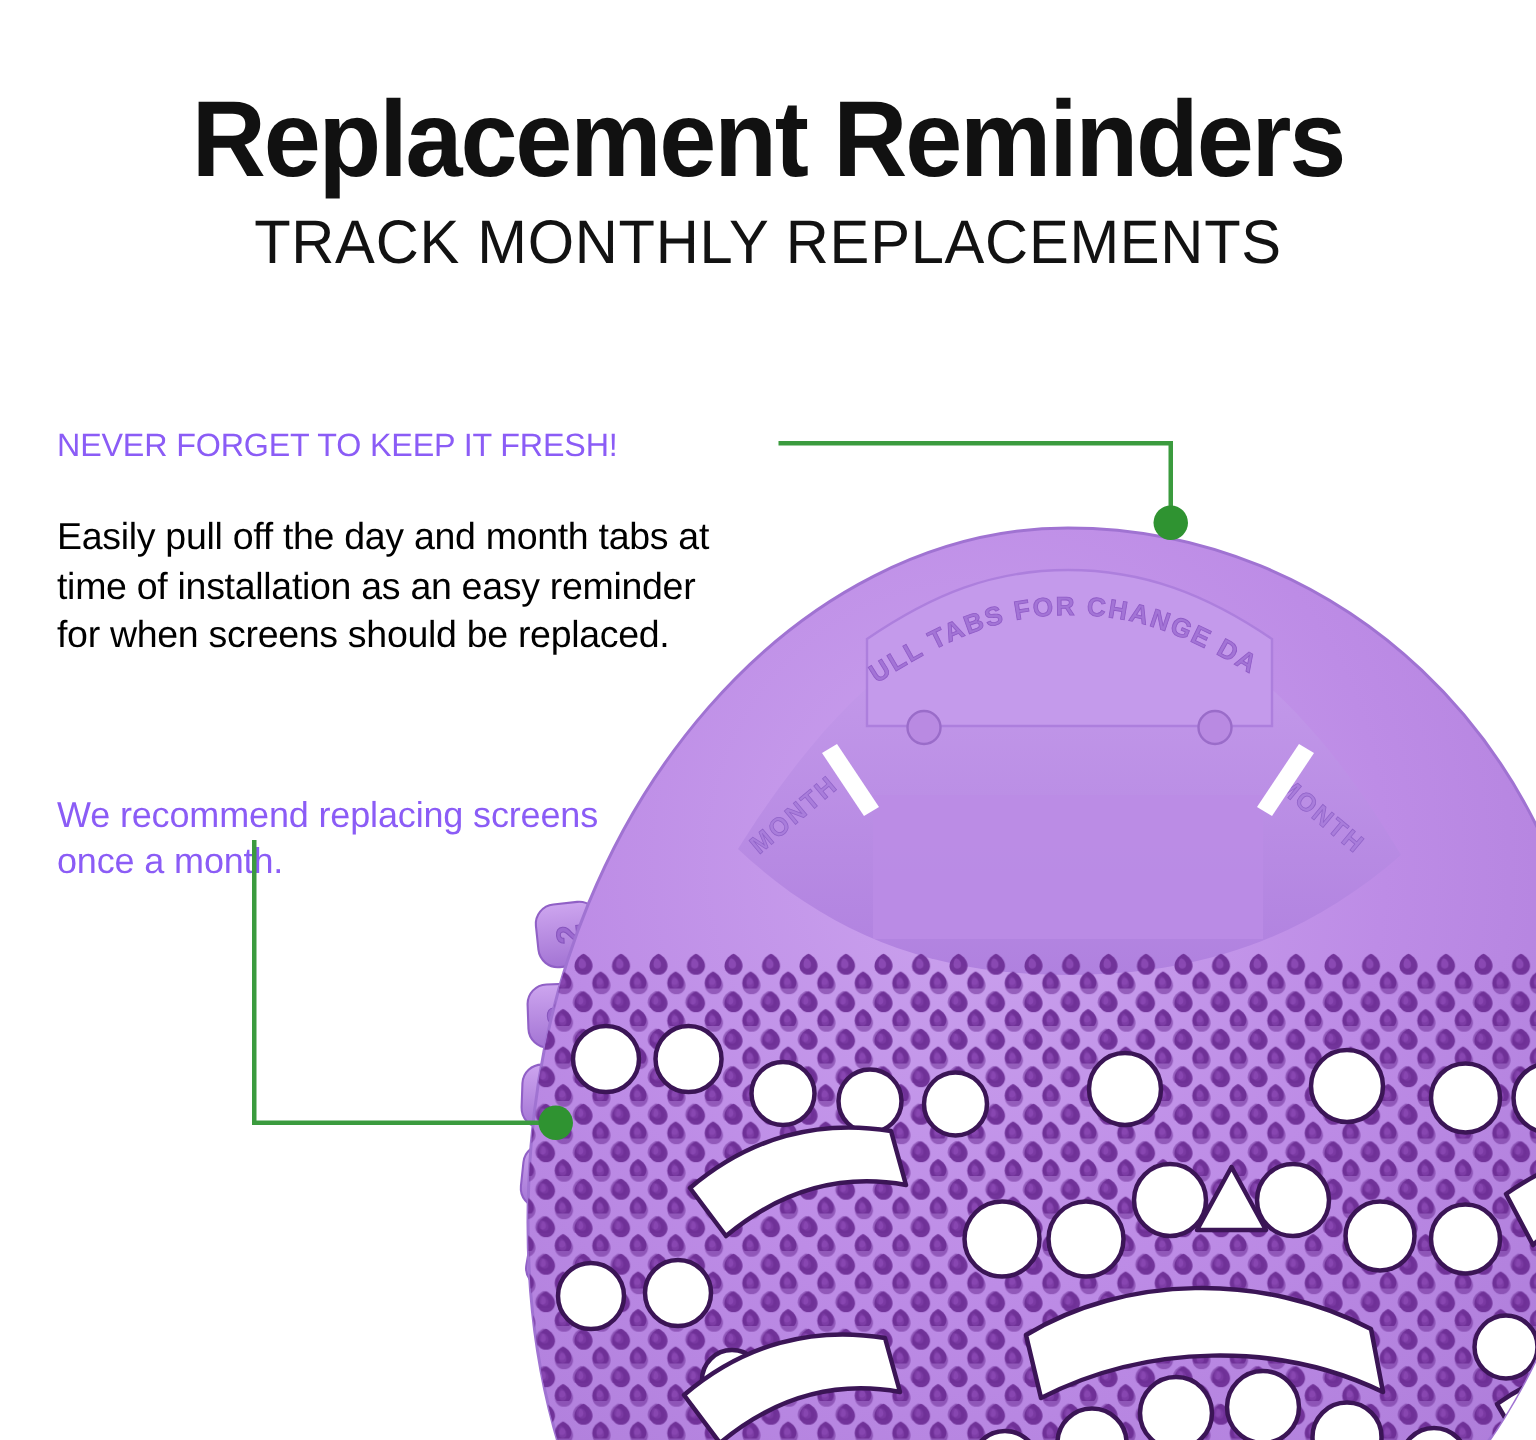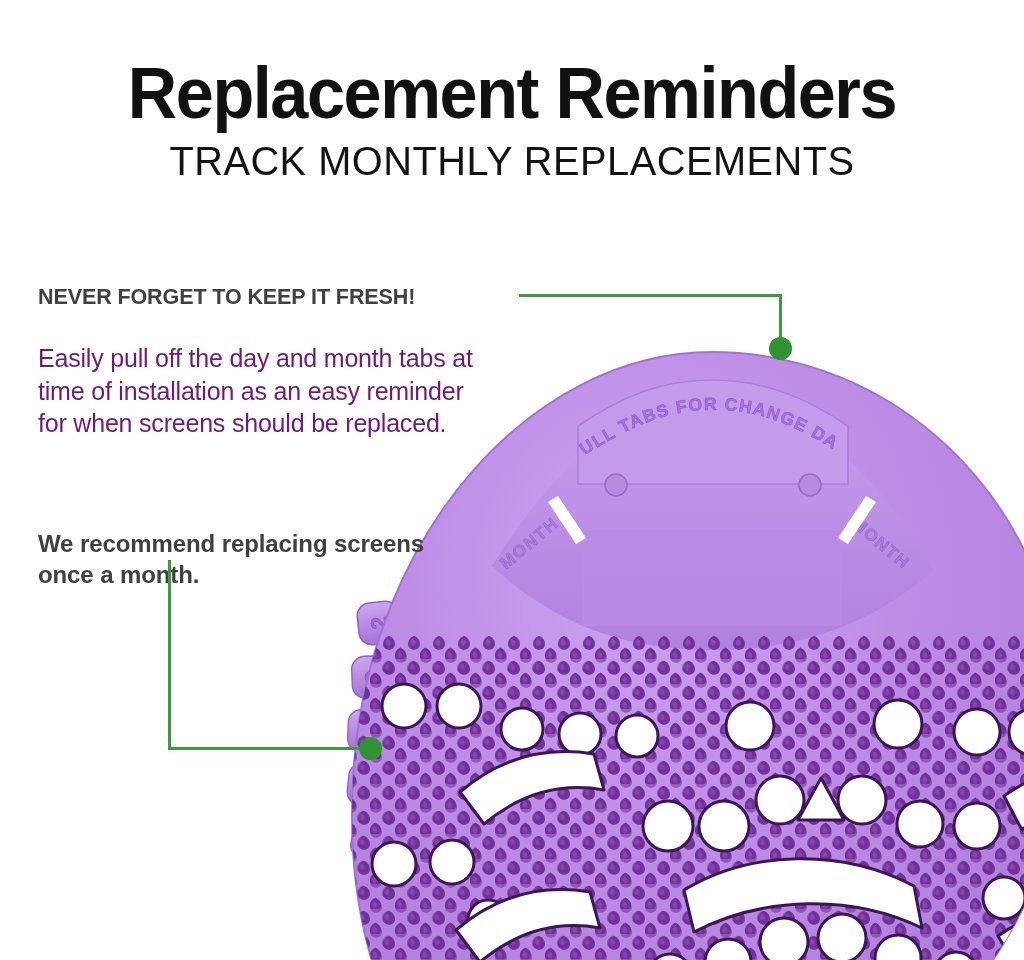--- a/index.html
+++ b/index.html
@@ -33,28 +33,28 @@
     line-height:48px;
     letter-spacing:0.5px;
     color:#121212;
     transform:scaleX(0.97);
   }
 
   
   .callout-heading {
     position:absolute;
     font-family:"Liberation Sans", sans-serif;
-    font-weight:bold;
-    color:#404040;
+    font-weight:normal;
+    color:#8b5cf6;
     letter-spacing:-0.1px;
   }
   #callout-1-heading { left:38px; top:284px; font-size:21.5px; line-height:26px; }
   #callout-1-body {
     position:absolute; left:38px; top:342px; width:450px;
-    font-size:25px; line-height:32.5px; color:#701a75; font-weight:400;
+    font-size:25px; line-height:32.5px; color:#000000; font-weight:400;
     letter-spacing:-0.2px;
   }
   #callout-2-heading {
     left:38px; top:498px; font-size:24px; line-height:31px; width:400px;margin-top:30px;
   }
 
   
   .conn { position:absolute; background:#3b9b3e; }
   #conn1-h { left:519px; top:294px; width:263px; height:3px; }
   #conn1-v { left:779px; top:294px; width:3px;  height:53px; }

